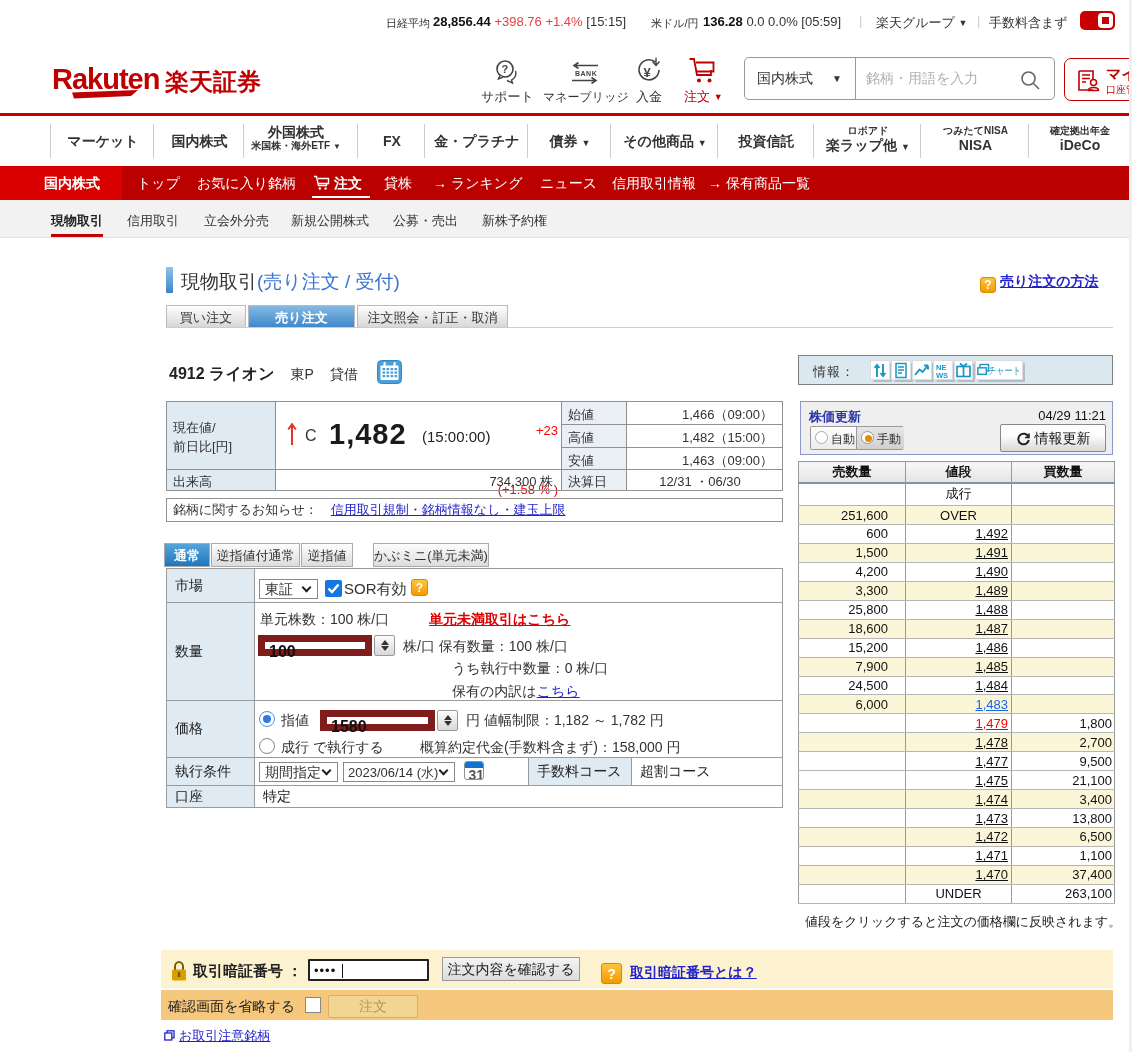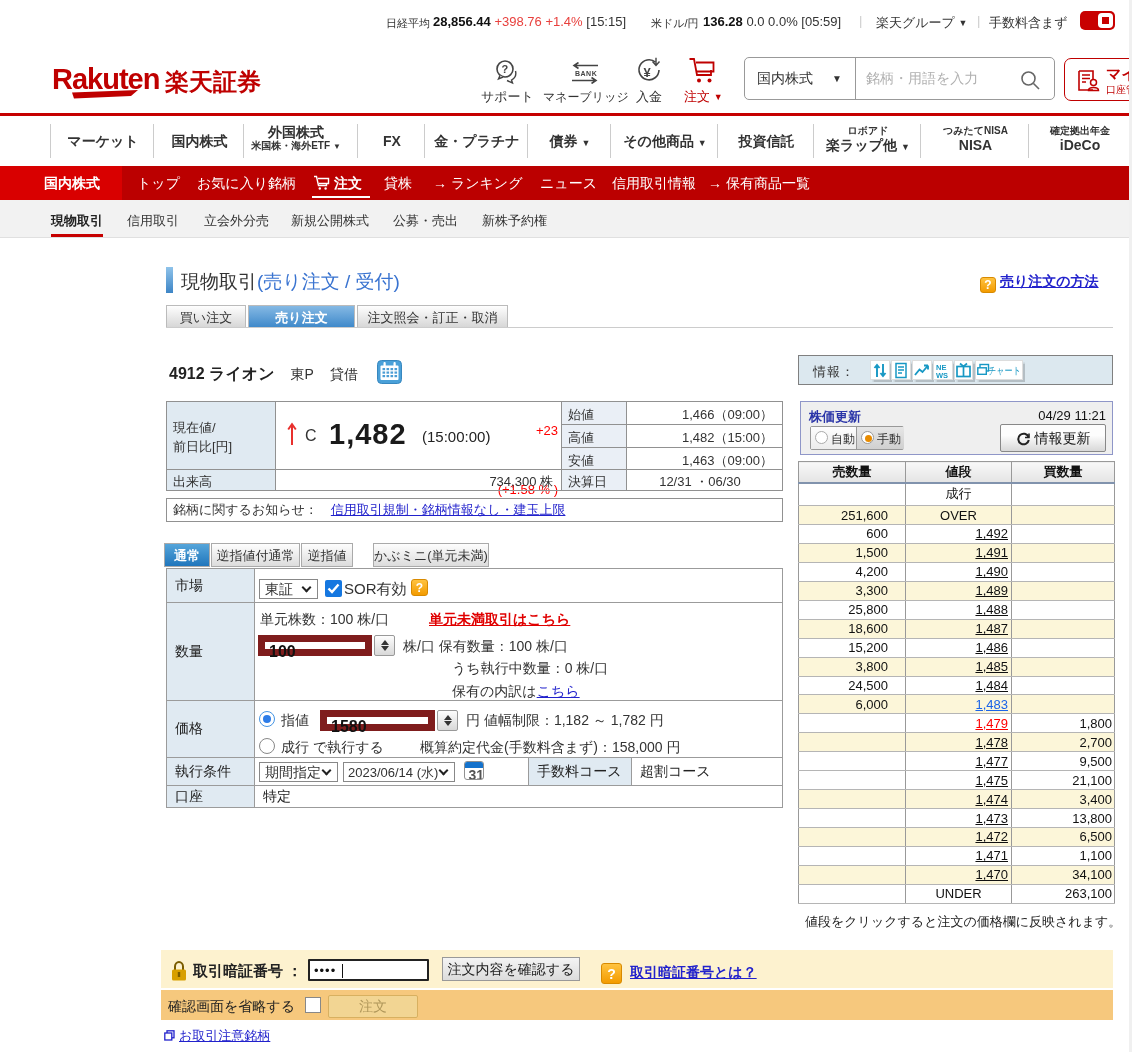--- a/index.html
+++ b/index.html
@@ -488,21 +488,21 @@
         <td class="y">18,600</td>
         <td class="y"><a href="#">1,487</a></td>
         <td class="y"></td>
       </tr>
   <tr>
         <td>15,200</td>
         <td><a href="#">1,486</a></td>
         <td></td>
       </tr>
   <tr>
-        <td class="y">3,800</td>
+        <td class="y">7,900</td>
         <td class="y"><a href="#">1,485</a></td>
         <td class="y"></td>
       </tr>
   <tr>
         <td>24,500</td>
         <td><a href="#">1,484</a></td>
         <td></td>
       </tr>
   <tr>
         <td class="y">6,000</td>
@@ -545,21 +545,21 @@
         <td class="y">6,500</td>
       </tr>
   <tr>
         <td></td>
         <td><a href="#">1,471</a></td>
         <td>1,100</td>
       </tr>
   <tr>
         <td class="y"></td>
         <td class="y"><a href="#">1,470</a></td>
-        <td class="y">34,100</td>
+        <td class="y">37,400</td>
       </tr>
   <tr>
         <td></td>
         <td class="c">UNDER</td>
         <td>263,100</td>
       </tr>
 </tbody>
   </table>
 <div id="ordnote">値段をクリックすると注文の価格欄に反映されます。</div>
 

